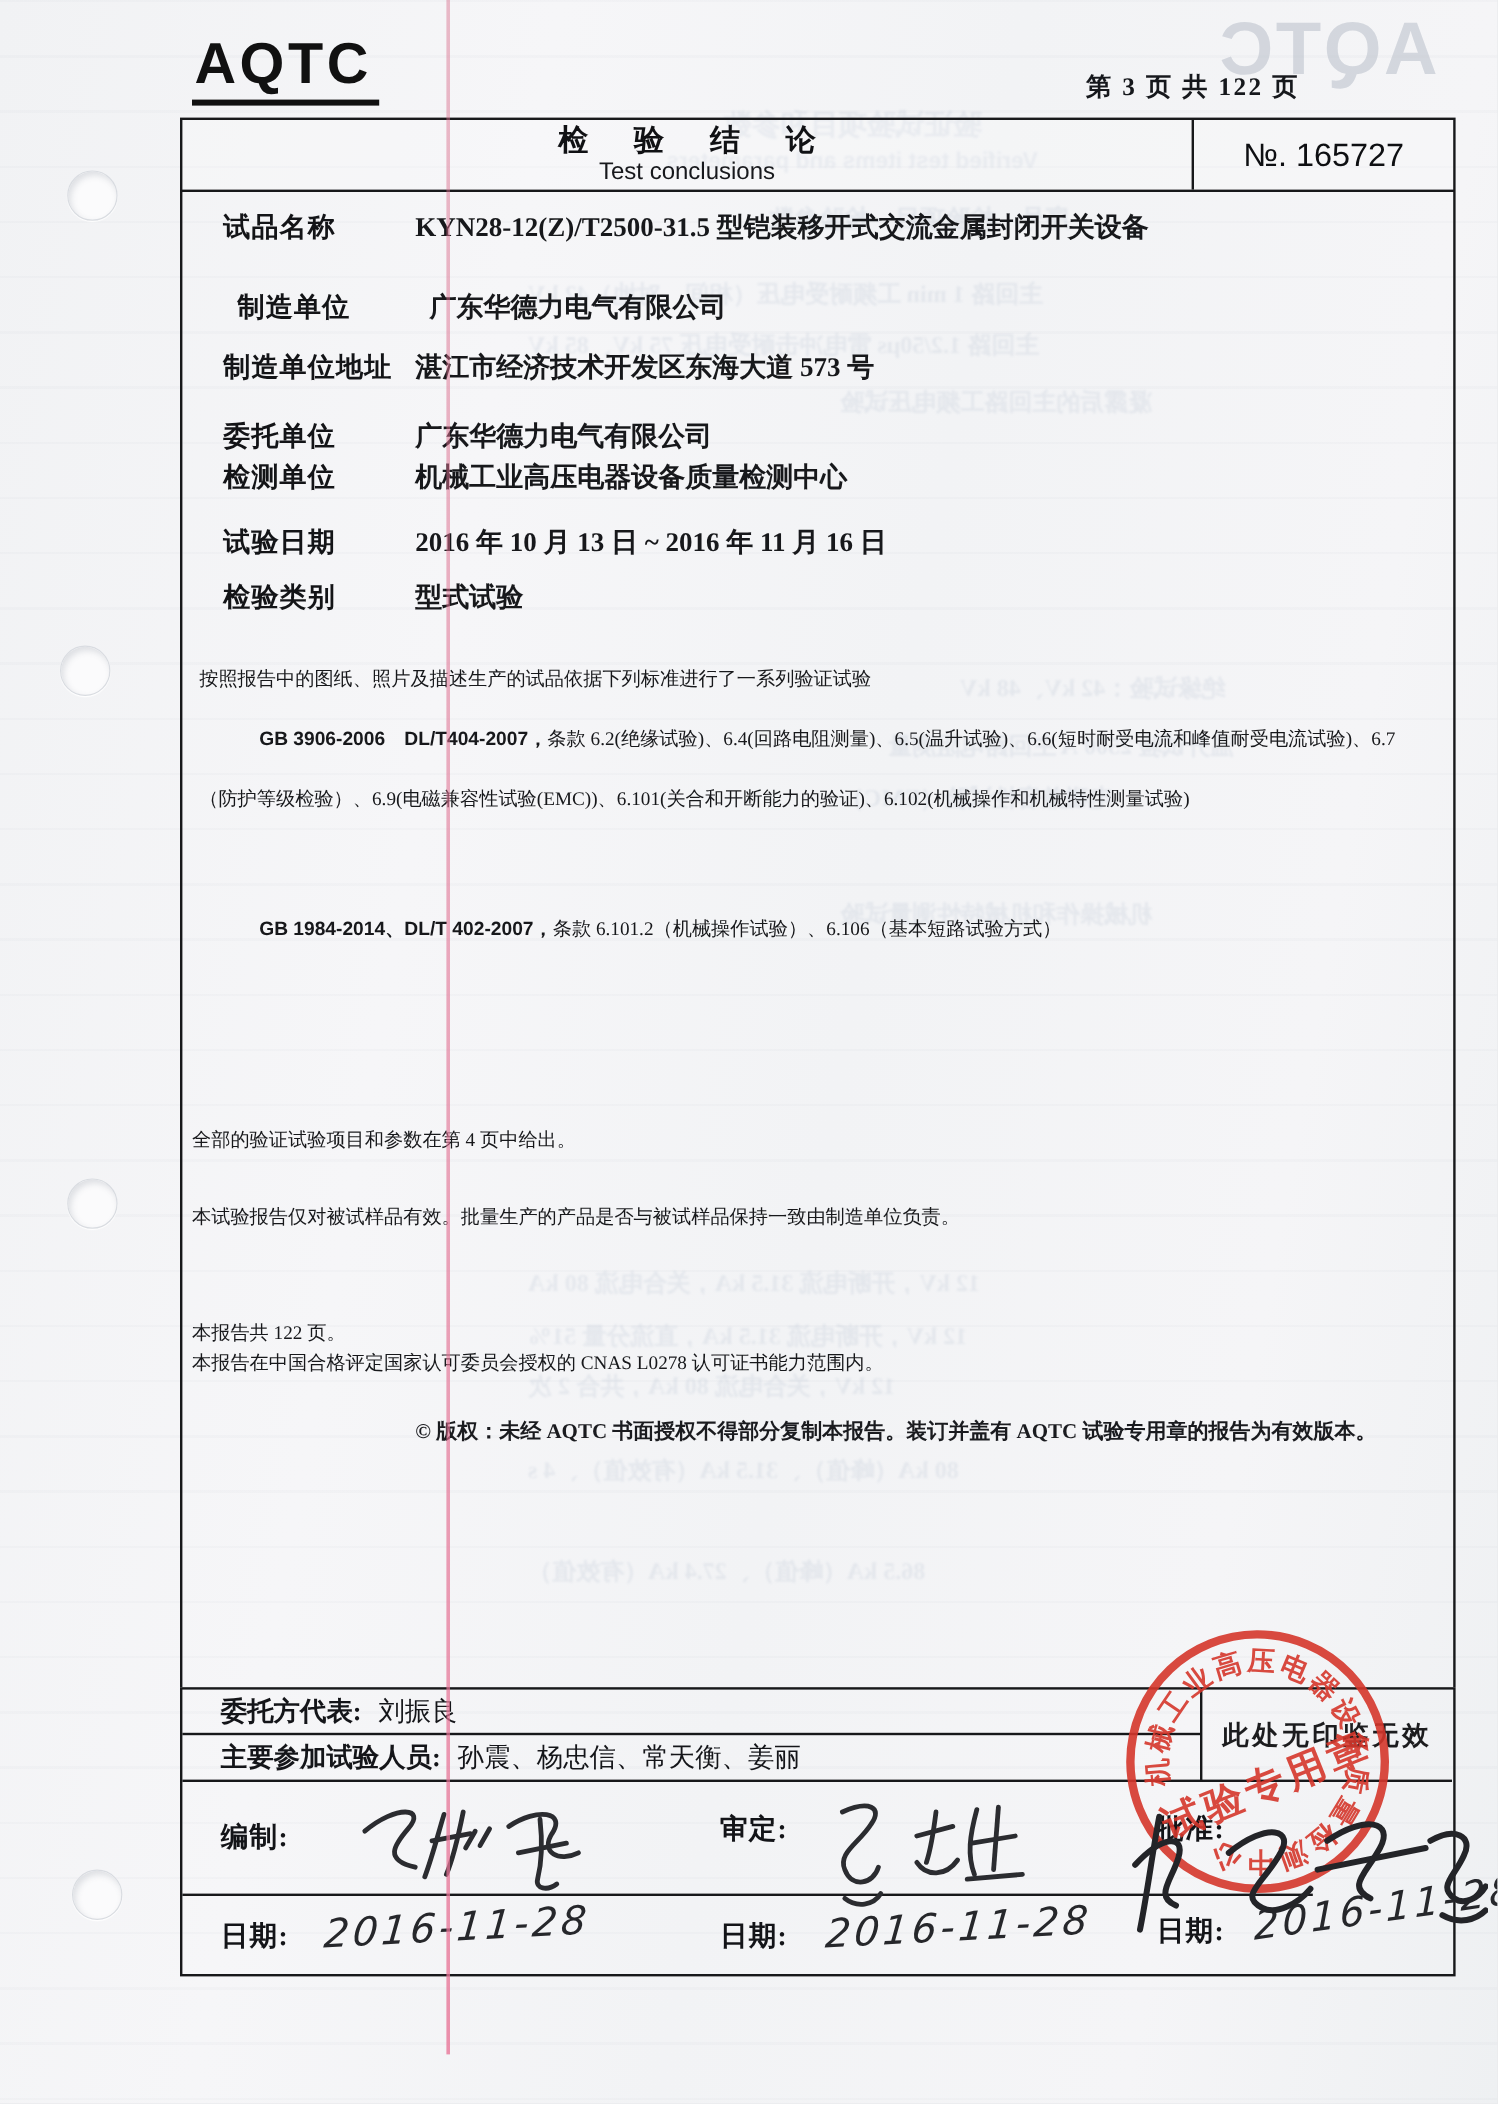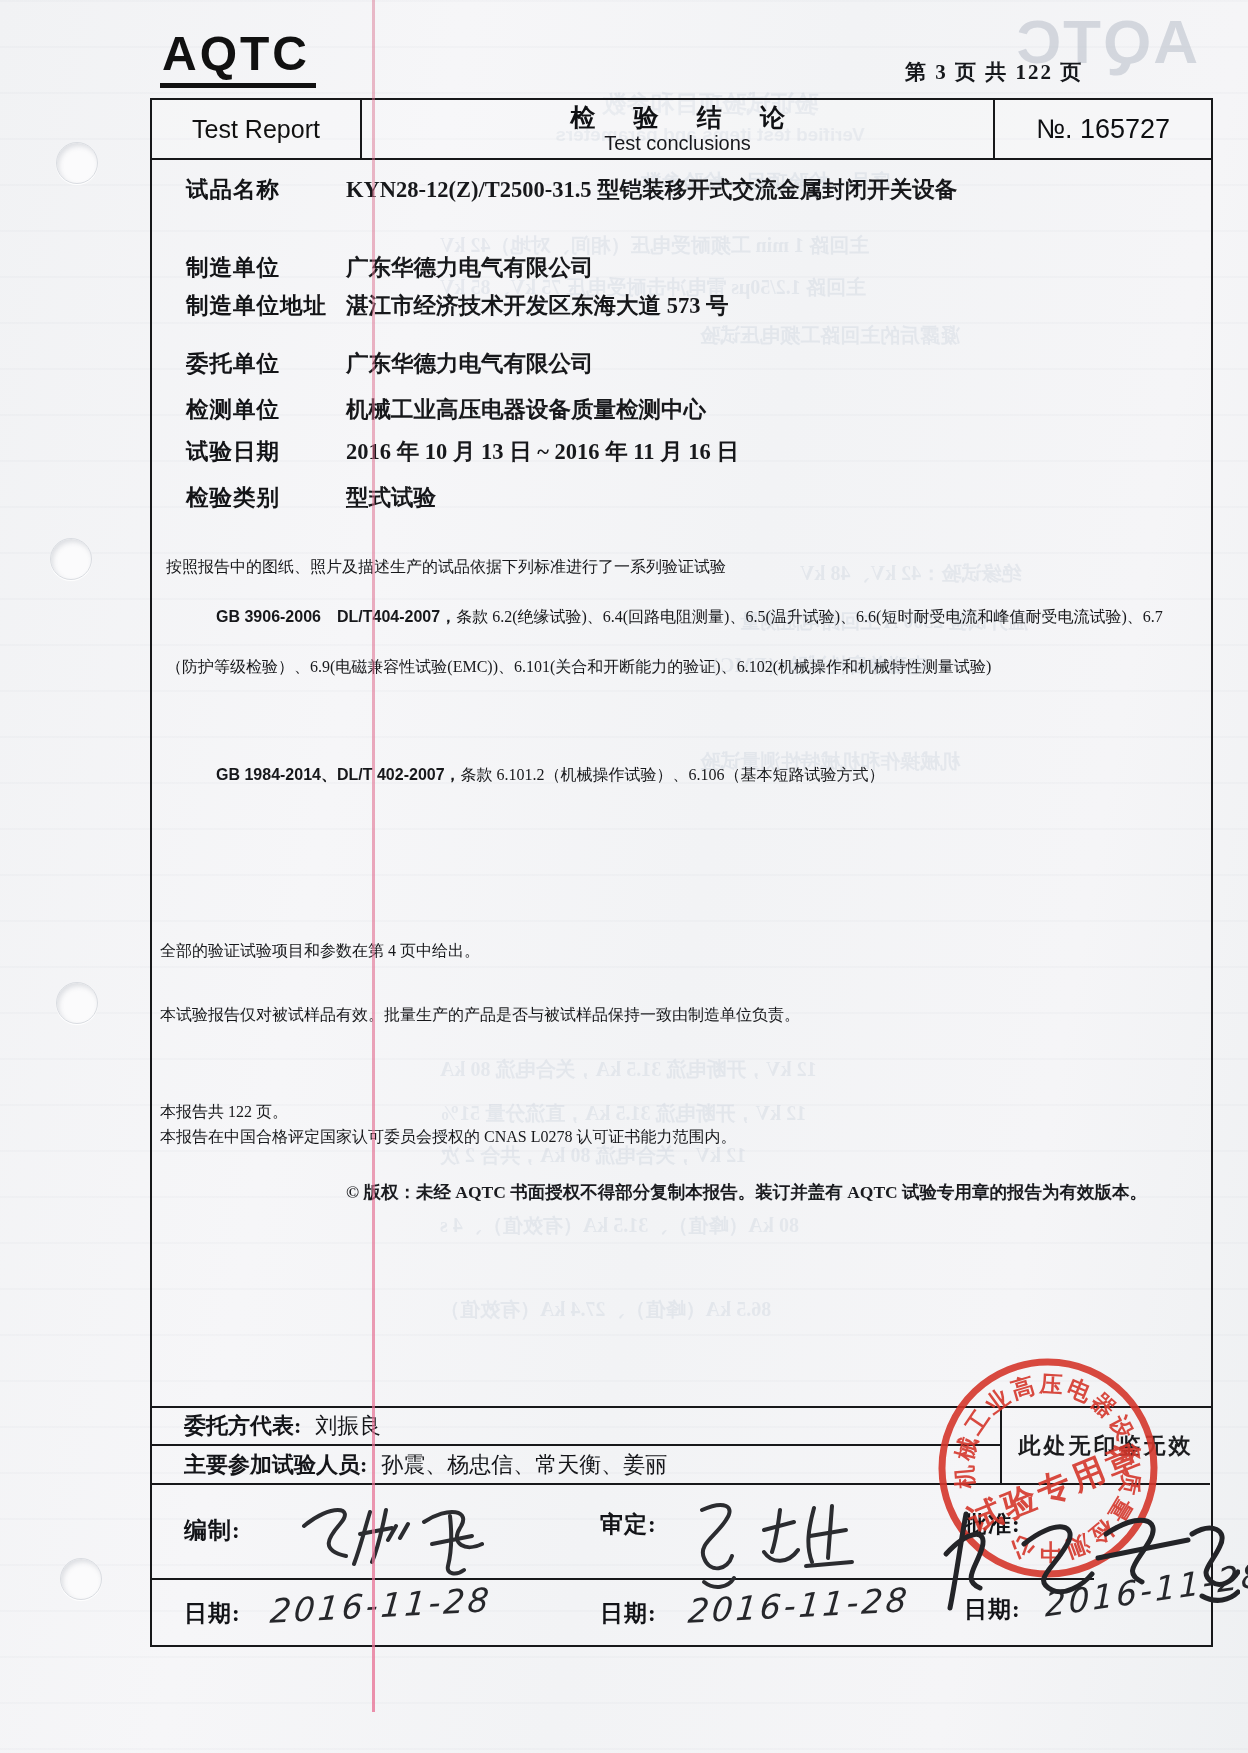--- a/index.html
+++ b/index.html
@@ -92,46 +92,45 @@
   <div class="fold-line"></div>
   <div class="hole" style="left:56px;top:142px;"></div>
   <div class="hole" style="left:50px;top:538px;"></div>
   <div class="hole" style="left:56px;top:982px;"></div>
   <div class="hole" style="left:60px;top:1558px;"></div>
 
   <div class="logo">AQTC</div>
   <div class="pageno">第 3 页  共 122 页</div>
 
   <div class="hdr-table">
-    <div class="hdr-cell1">Test Report</div>
     <div class="hdr-cell2">
       <div class="hdr-title-cn">检 验 结 论</div>
       <div class="hdr-title-en">Test conclusions</div>
     </div>
     <div class="hdr-cell3">№. 165727</div>
   </div>
 
   <div class="main-box">
     <div class="frow" style="top:14px;">
       <span class="lab">试品名称</span>
       <span class="val">KYN28-12(Z)/T2500-31.5 型铠装移开式交流金属封闭开关设备</span>
     </div>
-    <div class="frow" style="top:92px;">
+    <div class="frow" style="top:80px;margin-left:12px;">
       <span class="lab">制造单位</span>
       <span class="val">广东华德力电气有限公司</span>
     </div>
     <div class="frow" style="top:130px;">
       <span class="lab">制造单位地址</span>
       <span class="val">湛江市经济技术开发区东海大道 573 号</span>
     </div>
     <div class="frow" style="top:188px;justify-content:center;">
       <span class="lab">委托单位</span>
       <span class="val">广东华德力电气有限公司</span>
     </div>
-    <div class="frow" style="top:234px;align-items:flex-end;">
+    <div class="frow" style="top:222px;align-items:flex-end;">
       <span class="lab">检测单位</span>
       <span class="val">机械工业高压电器设备质量检测中心</span>
     </div>
     <div class="frow" style="top:276px;">
       <span class="lab">试验日期</span>
       <span class="val">2016 年 10 月 13 日 ~ 2016 年 11 月 16 日</span>
     </div>
     <div class="frow" style="top:322px;">
       <span class="lab">检验类别</span>
       <span class="val">型式试验</span>

